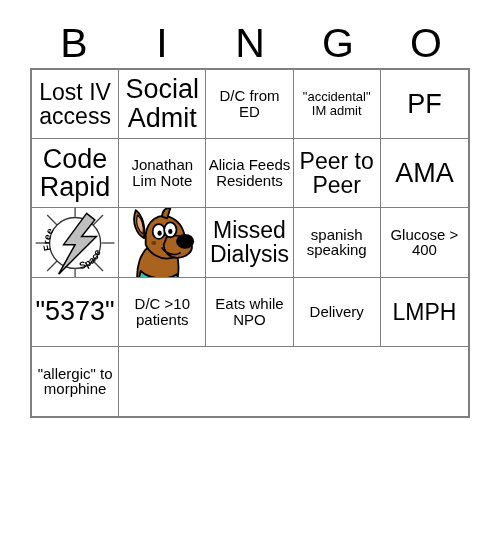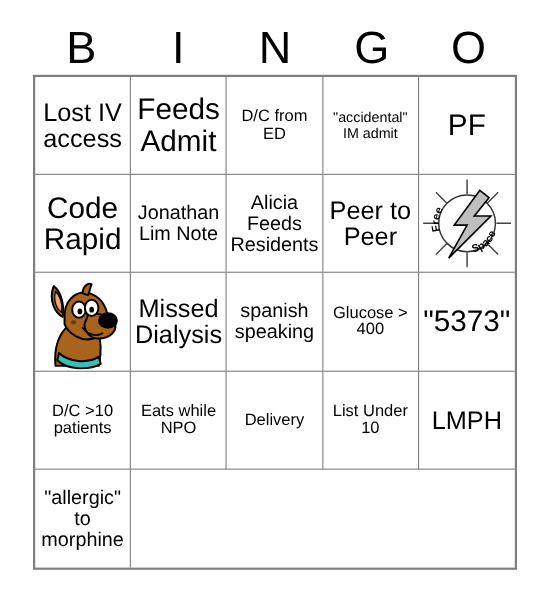--- a/index.html
+++ b/index.html
@@ -41,21 +41,21 @@
     color: #000000;
     letter-spacing: 0px;
   }
 
   
   .grid {
     position: absolute;
     left: 30px;
     top: 68px;
     width: 440px;
-    height: 450px;
+    height: 350px;
     border: 2px solid #7f7f7f;
     box-sizing: border-box;
     display: grid;
     grid-template-columns: repeat(5, 1fr);
     grid-template-rows: repeat(5, 1fr);
     background: #ffffff;
   }
   .cell {
     border-right: 1px solid #7f7f7f;
     border-bottom: 1px solid #7f7f7f;
@@ -75,21 +75,21 @@
     display: block;
     width: 100%;
     line-height: 1.06;
     word-wrap: break-word;
   }
 
   
   .fs-xl  { font-size: 27px; }
   .fs-lg  { font-size: 23px; }
   .fs-md  { font-size: 15px; }
-  .fs-sm  { font-size: 18px; }
+  .fs-sm  { font-size: 15px; }
   .fs-xs  { font-size: 13px; }
 
   
   .free-space {
     width: 84px;
     height: 84px;
     display: block;
   }
 
   
@@ -111,21 +111,21 @@
     <div class="header-letter">G</div>
     <div class="header-letter">O</div>
   </div>
 
   <div class="grid">
 
     <div class="cell">
       <span class="cell-text fs-lg">Lost IV access</span>
     </div>
     <div class="cell">
-      <span class="cell-text fs-xl">Feeds Admit</span>
+      <span class="cell-text fs-xl">Social Admit</span>
     </div>
     <div class="cell">
       <span class="cell-text fs-md">D/C from ED</span>
     </div>
     <div class="cell">
       <span class="cell-text fs-xs">"accidental" IM admit</span>
     </div>
     <div class="cell">
       <span class="cell-text fs-xl">PF</span>
     </div>
@@ -136,20 +136,23 @@
     <div class="cell">
       <span class="cell-text fs-sm">Jonathan Lim Note</span>
     </div>
     <div class="cell">
       <span class="cell-text fs-sm">Alicia Feeds Residents</span>
     </div>
     <div class="cell">
       <span class="cell-text fs-lg">Peer to Peer</span>
     </div>
 
+    <div class="cell">
+      <span class="cell-text fs-xl">AMA</span>
+    </div>
 
     <div class="cell">
       <svg class="free-space" viewBox="0 0 100 100">
 
         <g stroke="#444444" stroke-width="1.6">
           <line x1="50" y1="2" x2="50" y2="18"></line>
           <line x1="50" y1="82" x2="50" y2="98"></line>
           <line x1="2" y1="50" x2="18" y2="50"></line>
           <line x1="82" y1="50" x2="98" y2="50"></line>
           <line x1="16" y1="16" x2="28" y2="28"></line>
@@ -225,23 +228,20 @@
       <span class="cell-text fs-md">D/C &gt;10 patients</span>
     </div>
     <div class="cell">
       <span class="cell-text fs-md">Eats while NPO</span>
     </div>
 
     <div class="cell">
       <span class="cell-text fs-md">Delivery</span>
     </div>
     <div class="cell">
-      <span class="cell-text fs-md">List Under 10</span>
-    </div>
-    <div class="cell">
       <span class="cell-text fs-lg">LMPH</span>
     </div>
     <div class="cell">
       <span class="cell-text fs-sm">"allergic" to morphine</span>
     </div>
 
   </div>
 </div>
 
 </body></html>

